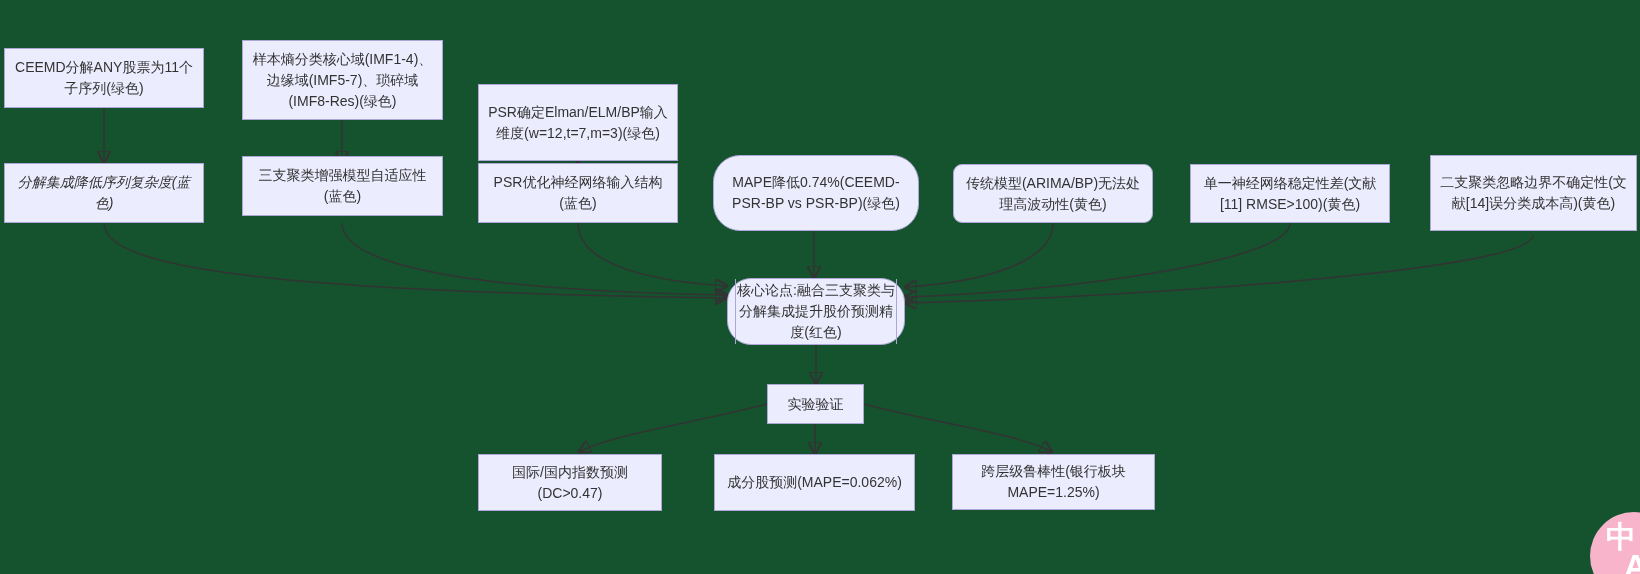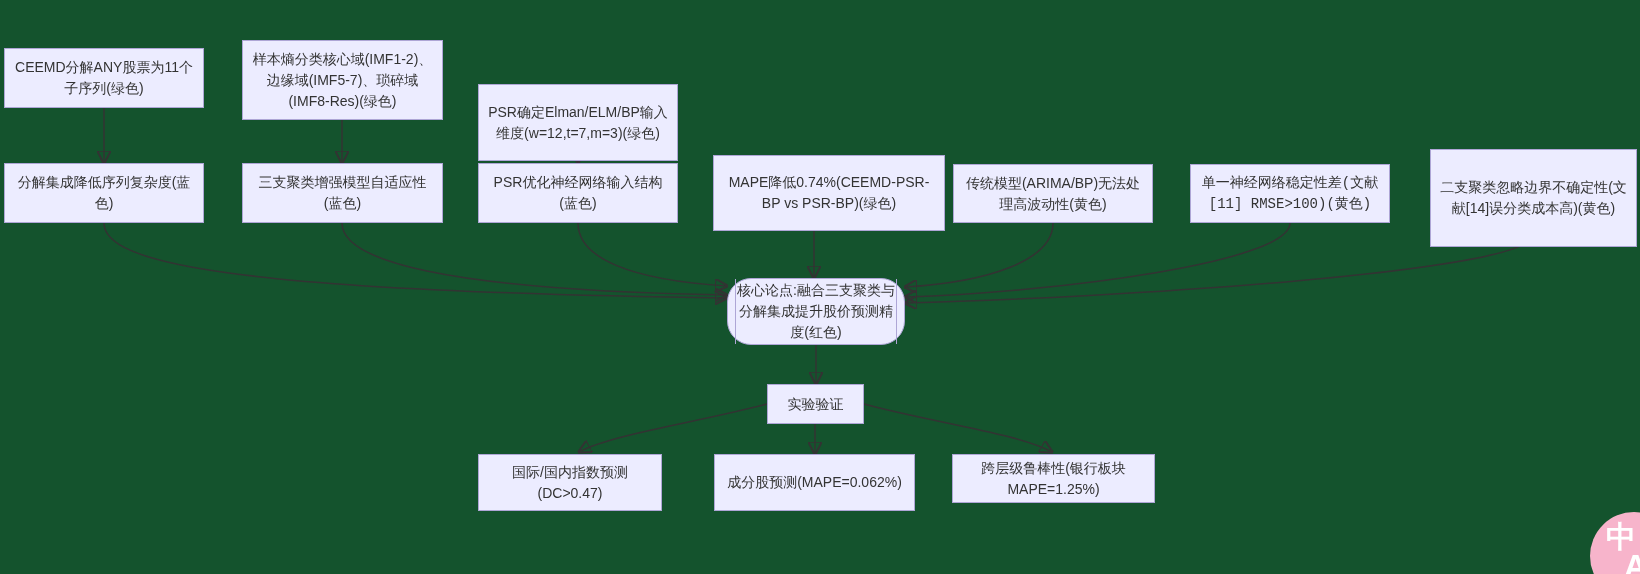--- a/index.html
+++ b/index.html
@@ -77,64 +77,64 @@
     <path d="M816,345 L816,384" marker-end="url(#arrow)"></path>
     <path d="M767,404 C700,422 612,434 579,452" marker-end="url(#arrow)"></path>
     <path d="M815,424 L815,454" marker-end="url(#arrow)"></path>
     <path d="M864,404 C930,422 1020,434 1052,452" marker-end="url(#arrow)"></path>
   </svg>
 
   <div class="node" style="left:4px;top:48px;width:200px;height:60px;">
       <span class="lbl">CEEMD分解ANY股票为11个子序列(绿色)</span>
     </div>
   <div class="node" style="left:242px;top:40px;width:201px;height:80px;">
-      <span class="lbl">样本熵分类核心域(IMF1-2)、边缘域(IMF5-7)、琐碎域(IMF8-Res)(绿色)</span>
+      <span class="lbl">样本熵分类核心域(IMF1-4)、边缘域(IMF5-7)、琐碎域(IMF8-Res)(绿色)</span>
     </div>
   <div class="node" style="left:478px;top:40px;width:200px;height:77px;margin-top:44px;">
       <span class="lbl">PSR确定Elman/ELM/BP输入维度(w=12,t=7,m=3)(绿色)</span>
     </div>
 
-  <div class="node" style="left:4px;top:163px;width:200px;height:60px;">
+  <div class="node" style="left:4px;top:163px;width:200px;height:60px;font-style:italic;">
       <span class="lbl">分解集成降低序列复杂度(蓝色)</span>
     </div>
-  <div class="node" style="left:242px;top:163px;width:201px;height:60px;">
+  <div class="node" style="left:242px;top:156px;width:201px;height:60px;">
       <span class="lbl">三支聚类增强模型自适应性(蓝色)</span>
     </div>
   <div class="node" style="left:478px;top:163px;width:200px;height:60px;">
       <span class="lbl">PSR优化神经网络输入结构(蓝色)</span>
     </div>
-  <div class="node" style="left:713px;top:155px;width:232px;height:76px;">
+  <div class="node" style="left:713px;top:155px;width:206px;height:76px;border-radius:27px;">
       <span class="lbl">MAPE降低0.74%(CEEMD-PSR-BP vs PSR-BP)(绿色)</span>
     </div>
-  <div class="node" style="left:953px;top:164px;width:200px;height:59px;">
+  <div class="node" style="left:953px;top:164px;width:200px;height:59px;border-radius:9px;">
       <span class="lbl">传统模型(ARIMA/BP)无法处理高波动性(黄色)</span>
     </div>
-  <div class="node" style="left:1190px;top:164px;width:200px;height:59px;font-family:Liberation Mono, monospace;">
+  <div class="node" style="left:1190px;top:164px;width:200px;height:59px;">
       <span class="lbl">单一神经网络稳定性差(文献[11] RMSE&gt;100)(黄色)</span>
     </div>
-  <div class="node" style="left:1430px;top:149px;width:207px;height:98px;">
+  <div class="node" style="left:1430px;top:155px;width:207px;height:76px;">
       <span class="lbl">二支聚类忽略边界不确定性(文献[14]误分类成本高)(黄色)</span>
     </div>
 
   <div class="node subroutine" style="left:727px;top:278px;width:178px;height:67px;border-radius:24px;">
     <div class="inner"></div>
     <span class="lbl">核心论点:融合三支聚类与分解集成提升股价预测精度(红色)</span>
   </div>
 
   <div class="node" style="left:767px;top:384px;width:97px;height:40px;text-align:center;">
       <span class="lbl">实验验证</span>
     </div>
 
   <div class="node" style="left:478px;top:454px;width:184px;height:57px;">
       <span class="lbl">国际/国内指数预测(DC&gt;0.47)</span>
     </div>
   <div class="node" style="left:714px;top:454px;width:201px;height:57px;">
       <span class="lbl">成分股预测(MAPE=0.062%)</span>
     </div>
-  <div class="node" style="left:952px;top:454px;width:203px;height:49px;">
+  <div class="node" style="left:952px;top:454px;width:203px;height:56px;">
       <span class="lbl">跨层级鲁棒性(银行板块MAPE=1.25%)</span>
     </div>
 
   <div class="translate-btn">
     <span class="zh">中</span>
     <span class="en">A</span>
   </div>
 
 </div>
 

